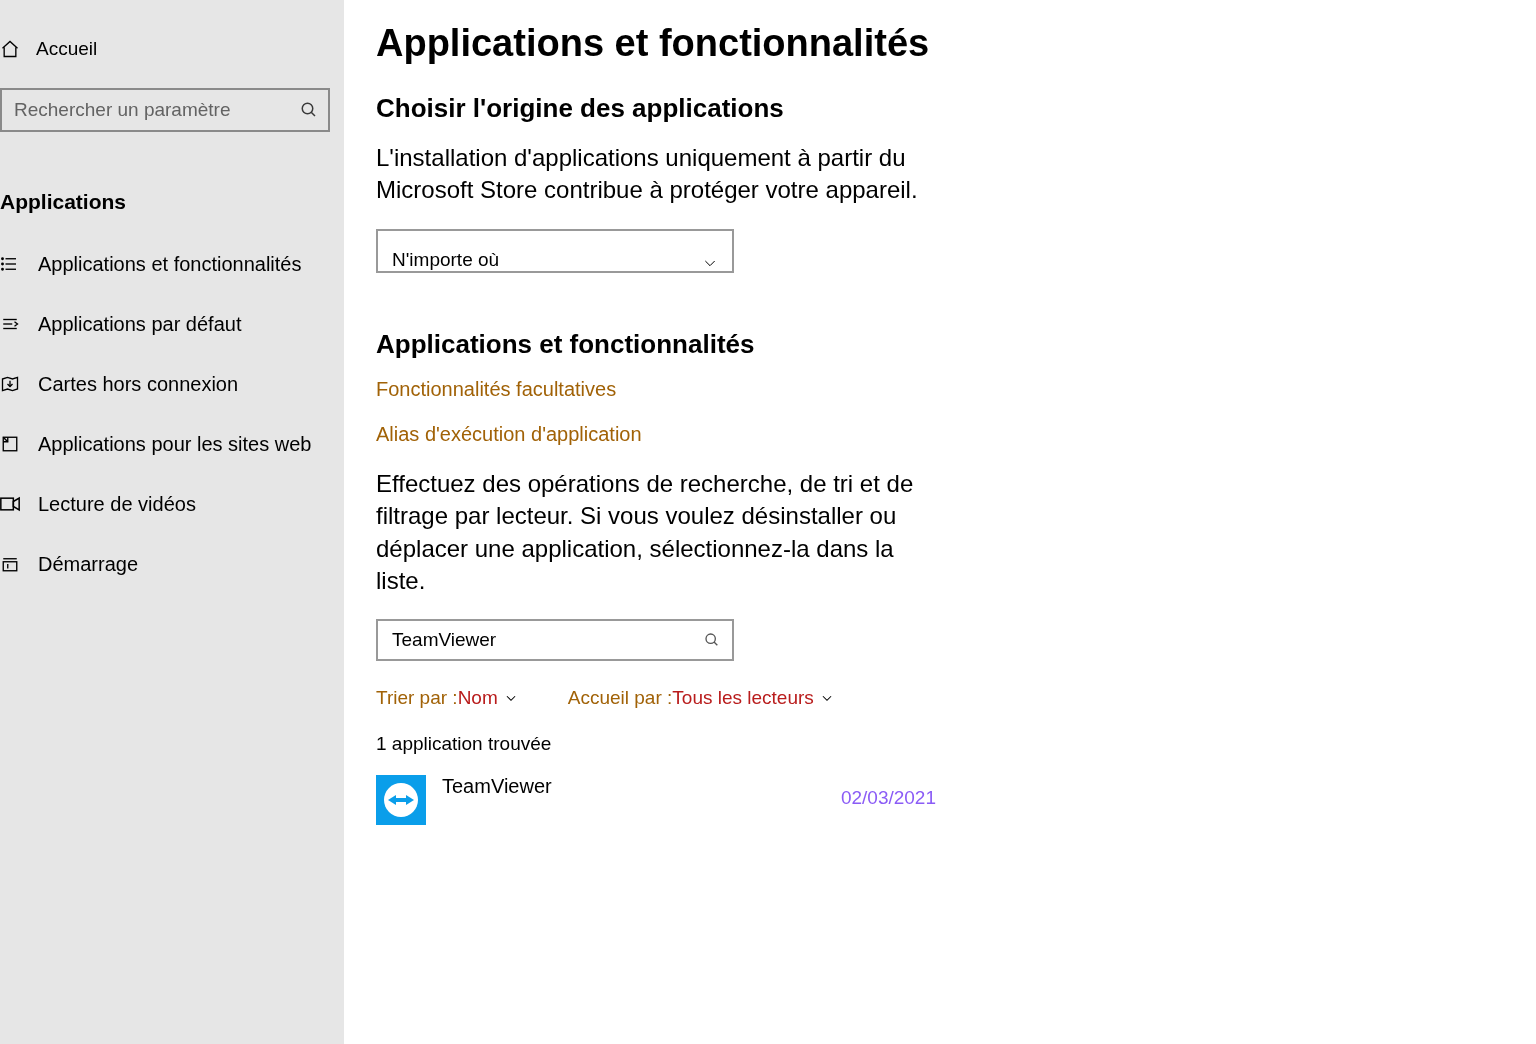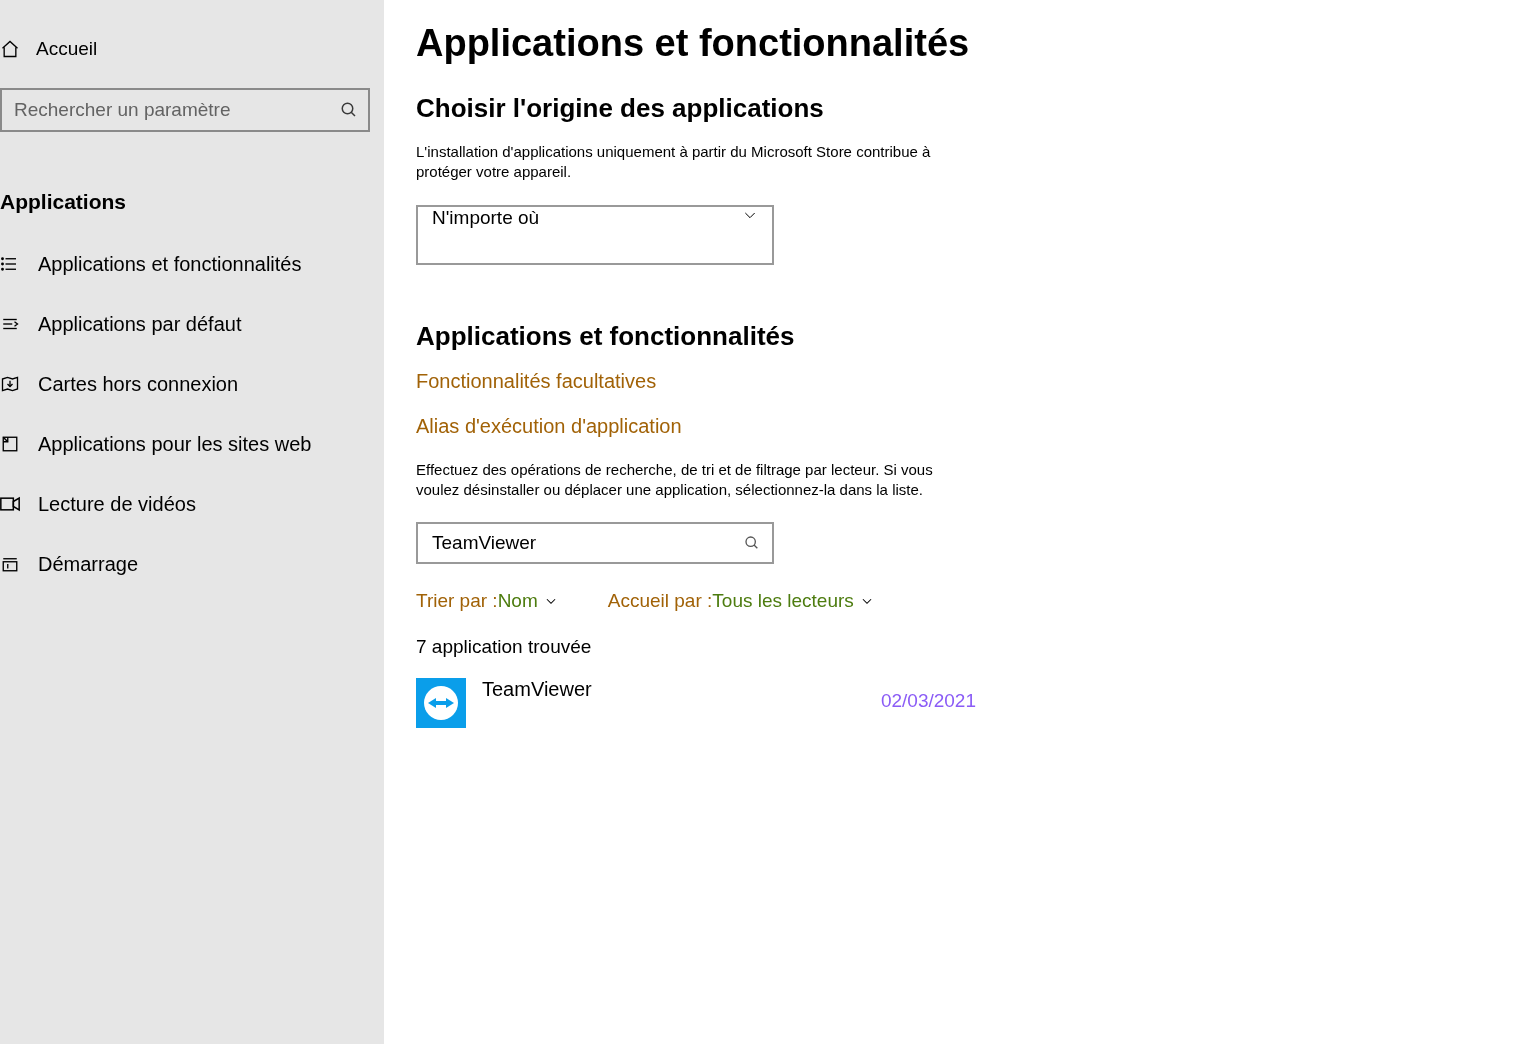--- a/index.html
+++ b/index.html
@@ -8,21 +8,21 @@
     font-family: "Segoe UI", Tahoma, sans-serif;
     background: #fff;
     color: #000;
     width: 1536px;
     height: 1044px;
     overflow: hidden;
     display: flex;
   }
   
   .sidebar {
-    width: 384px;
+    width: 344px;
     height: 100%;
     background: #e6e6e6;
     display: flex;
     flex-direction: column;
     padding-top: 30px;
   }
   .home-row {
     display: flex;
     align-items: center;
     gap: 16px;
@@ -77,31 +77,31 @@
     font-size: 38px;
     font-weight: 600;
     margin-bottom: 28px;
   }
   .sub-title {
     font-size: 26px;
     font-weight: 600;
     margin-bottom: 18px;
   }
   .paragraph {
-    font-size: 15px;
+    font-size: 24px;
     line-height: 1.35;
     max-width: 560px;
     margin-bottom: 22px;
   }
   .dropdown {
     width: 358px;
-    height: 60px;
+    height: 44px;
     border: 2px solid #999;
     display: flex;
-    align-items: flex-start;
+    align-items: flex-end;
     justify-content: space-between;
     padding: 0 14px;
     font-size: 19px;
     cursor: pointer;
     margin-bottom: 56px;
     background:#fff;
   }
   .link {
     color: #a16207;
     font-size: 20px;
@@ -124,21 +124,21 @@
     background:#fff;
   }
   .app-search-wrap .search-icon { right: 14px; color:#555; }
   .sortfilter {
     display: flex;
     gap: 50px;
     font-size: 19px;
     margin-bottom: 24px;
   }
   .sortfilter .muted { color:#a16207; }
-  .sortfilter .val { color:#4d7c0f; }
+  .sortfilter .val { color:#b91c1c; }
   .sortfilter .chev { margin-left:6px; color:#000; }
   .sortfilter .seg { cursor:pointer; display:flex; align-items:center; }
   .result-count { font-size:19px; margin-bottom:20px; }
   .app-row {
     display: flex;
     align-items: flex-start;
     width: 560px;
     position: relative;
     cursor: pointer;
   }
@@ -301,21 +301,21 @@
       <span class="muted">Accueil par : </span>
       <span class="val">Tous les lecteurs</span>
       <span class="chev">
         <svg width="14" height="14" viewBox="0 0 24 24" fill="none" stroke="#000" stroke-width="1.8">
             <polyline points="5 9 12 16 19 9"></polyline>
           </svg>
       </span>
     </div>
   </div>
 
-  <div class="result-count">7 application trouvée</div>
+  <div class="result-count">1 application trouvée</div>
 
   <div class="app-row">
     <div class="app-icon">
       <div class="app-icon-inner">
         <svg width="26" height="14" viewBox="0 0 26 14">
           <polygon points="0,7 8,2 8,12" fill="#0a9eea"></polygon>
           <polygon points="26,7 18,2 18,12" fill="#0a9eea"></polygon>
           <rect x="7" y="5" width="12" height="4" fill="#0a9eea"></rect>
         </svg>
       </div>

